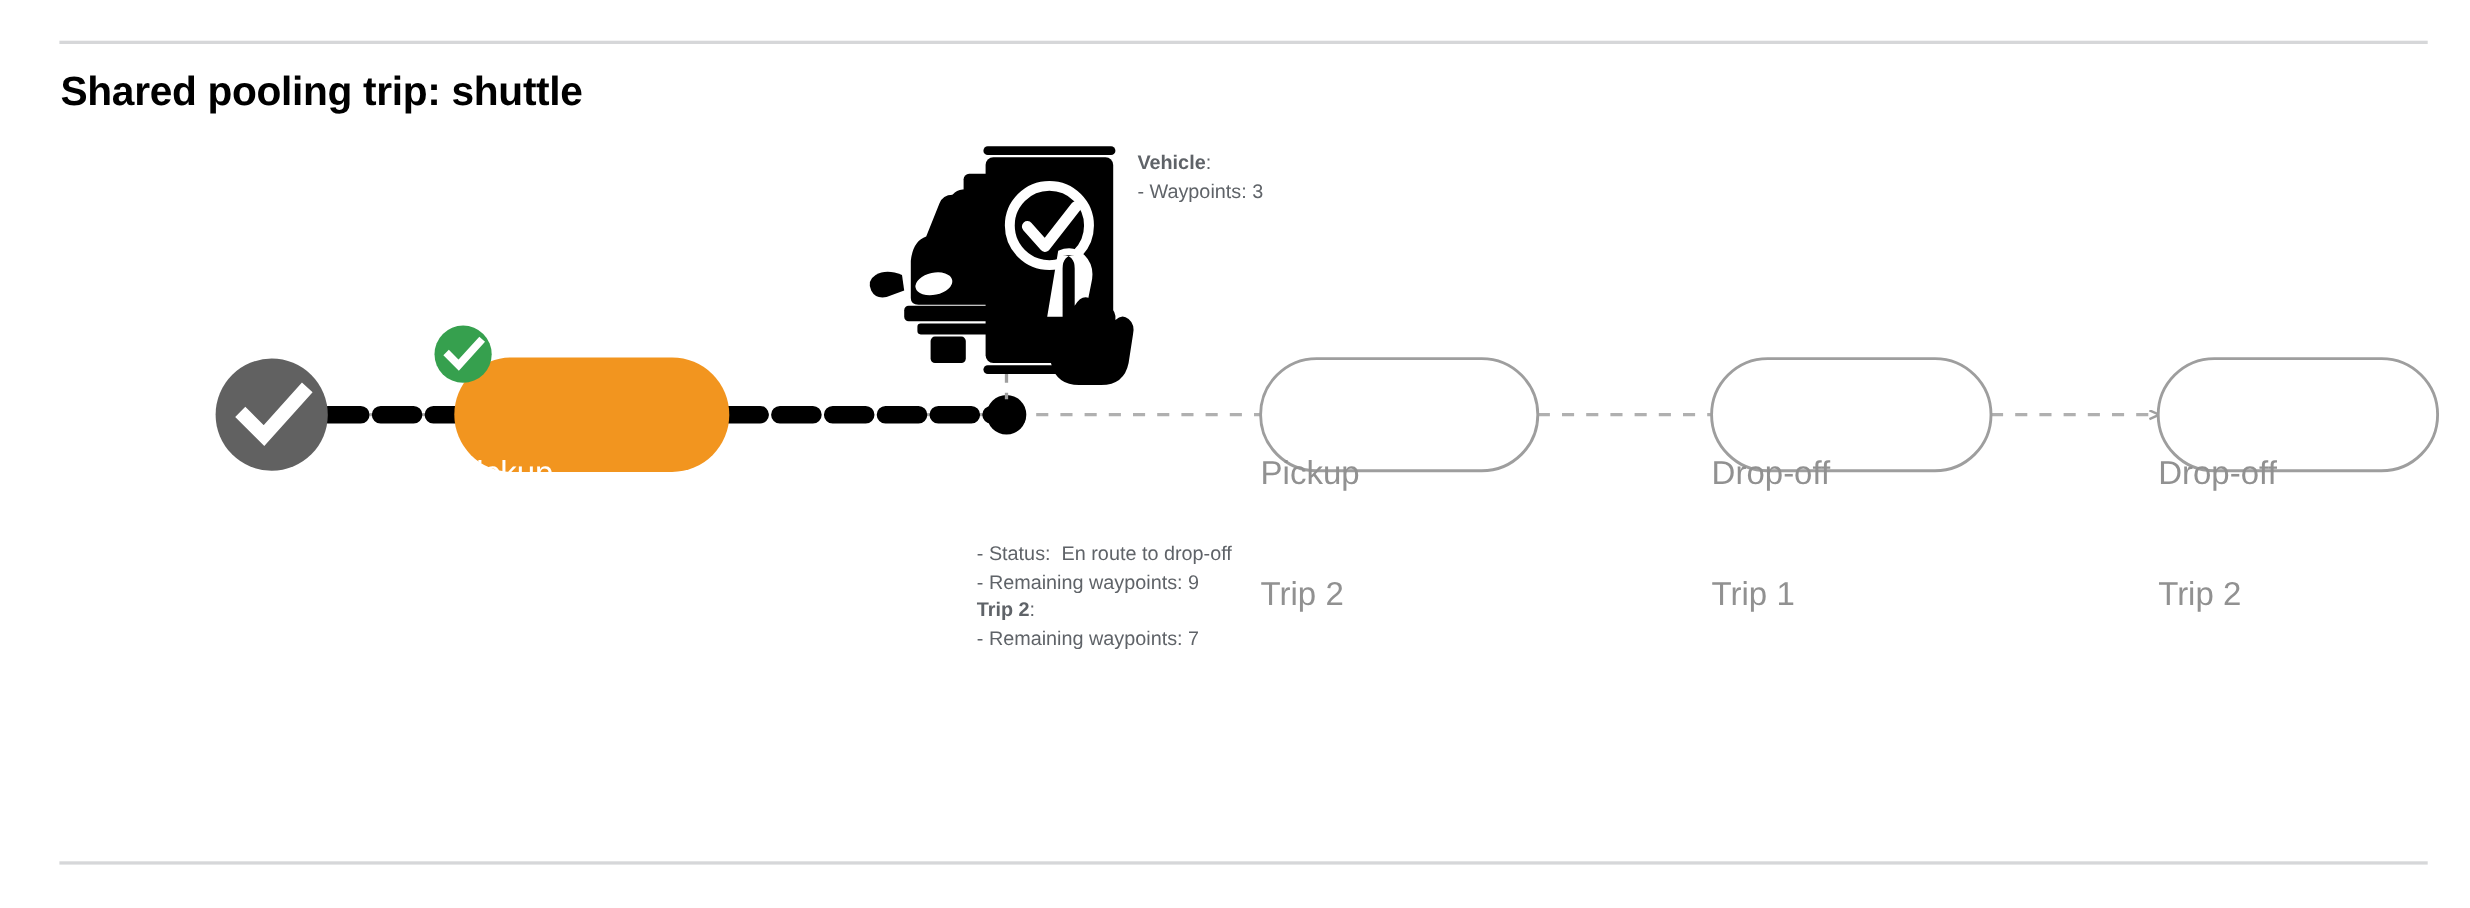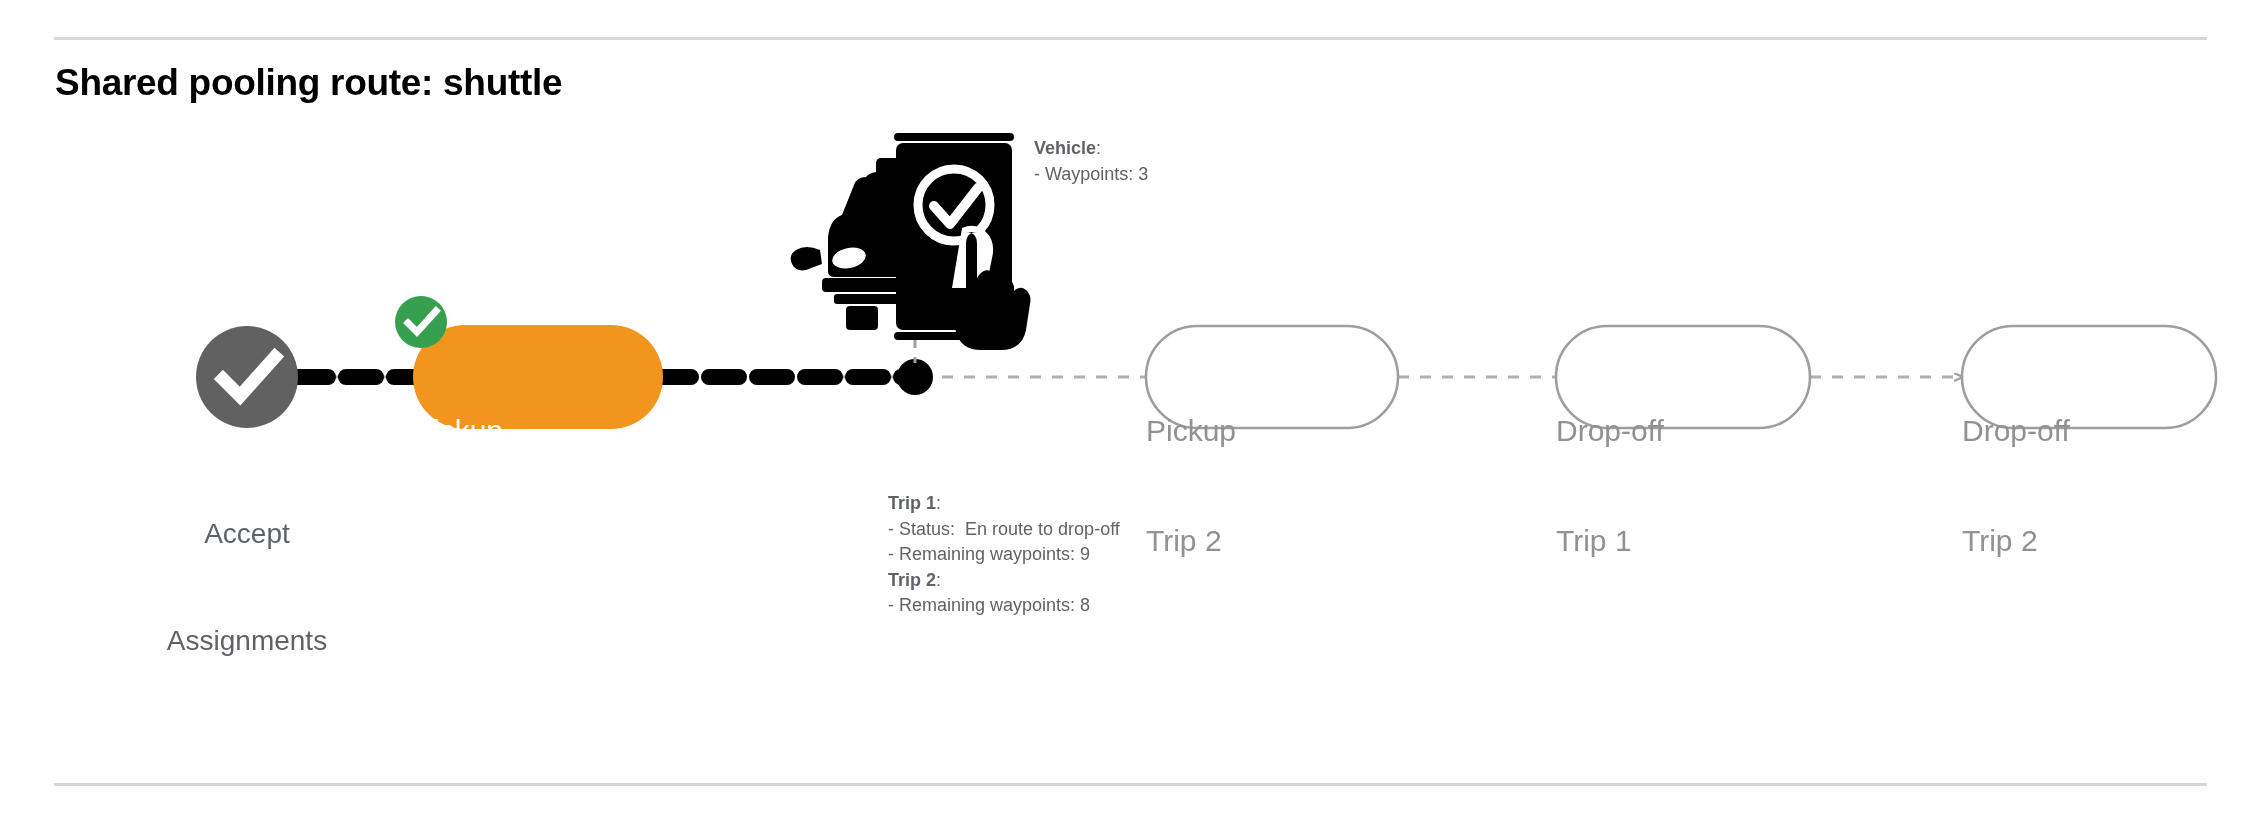--- a/index.html
+++ b/index.html
@@ -92,21 +92,21 @@
   .annot .row { display: block; }
 </style>
 </head>
 <body>
 
 <div id="page">
 
   <div class="rule rule-top"></div>
   <div class="rule rule-bottom"></div>
 
-  <div class="page-title">Shared pooling route: shuttle</div>
+  <div class="page-title">Shared pooling trip: shuttle</div>
 
   <svg id="diagram" viewBox="0 0 2245 825">
     <defs>
       <marker id="arrowEnd" markerWidth="10" markerHeight="10" refX="8" refY="4" orient="auto" markerUnits="userSpaceOnUse">
         <path d="M0,0 L9,4 L0,8" fill="none" stroke="#9e9e9e" stroke-width="2.2"></path>
       </marker>
     </defs>
 
     <line x1="248" y1="377" x2="900" y2="377" stroke="#b0b0b0" stroke-width="3" stroke-dasharray="11 11"></line>
 
@@ -174,24 +174,20 @@
                q6-10 13-7 q7 3 6 12
                q6-8 13-4 q6 4 5 12
                q6-6 12-1 q6 5 4 14
                l-4 26 q-4 20-25 20
                h-20 q-20 0-25-18
                l-8-28 q-3-11 7-14 q8-2 11 7 v-53
                q0-12 11-12 z"></path>
     </g>
   </svg>
 
-  <div class="circle-caption" style="left:127px; top:444px; width:240px;">
-    <div>Accept</div>
-    <div>Assignments</div>
-  </div>
 
   <div class="node-label pill-text-active" style="left:413px; top:340px; width:250px;">
     <div>Pickup</div>
     <div>Trip 1</div>
   </div>
 
   <div class="node-label pill-text-idle" style="left:1146px; top:340px; width:252px;">
     <div>Pickup</div>
     <div>Trip 2</div>
   </div>
@@ -205,20 +201,19 @@
     <div>Drop-off</div>
     <div>Trip 2</div>
   </div>
 
   <div class="annot annot-vehicle">
     <span class="row"><span class="hd">Vehicle</span><span>:</span></span>
     <span class="row">- Waypoints: 3</span>
   </div>
 
   <div class="annot annot-trips">
-    <span class="row"><span class="hd">Trip 1</span><span>:</span></span>
     <span class="row"><span>- Status:</span>&nbsp;&nbsp;<span>En route to drop-off</span></span>
     <span class="row">- Remaining waypoints: 9</span>
     <span class="row"><span class="hd">Trip 2</span><span>:</span></span>
-    <span class="row">- Remaining waypoints: 8</span>
+    <span class="row">- Remaining waypoints: 7</span>
   </div>
 
 </div>
 
 </body></html>

